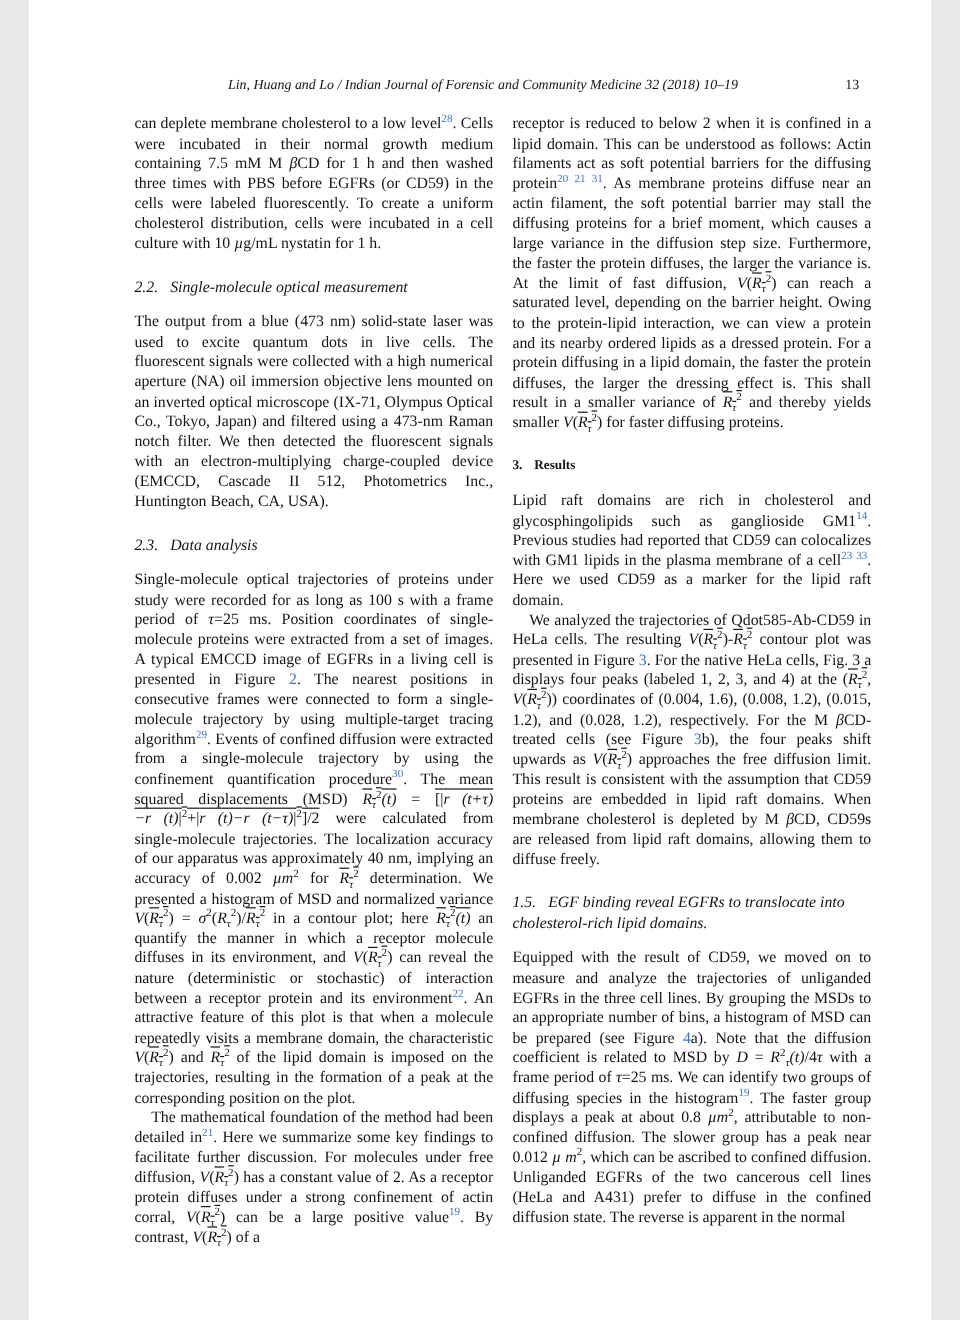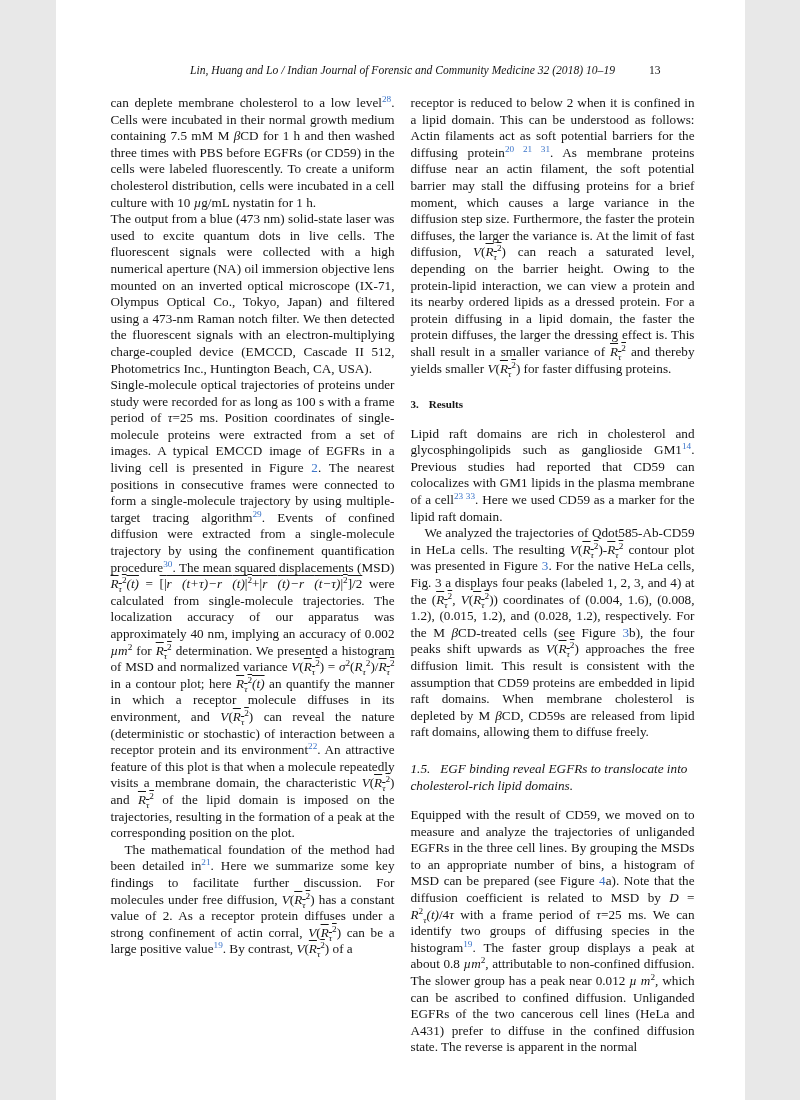--- a/index.html
+++ b/index.html
@@ -1,40 +1,41 @@
 <!DOCTYPE html>
 <html style="--link: #3b74c9;"><head>
 <meta charset="utf-8">
 <style>
   html,body{margin:0;padding:0;background:#e8e8e8;}
   .page{
     position:relative;
-    width:689px;height:1100px;
+    width:752px;height:1100px;
     background:#ffffff;
     margin:0 auto;
     box-sizing:border-box;
     padding:64px 50px 0 55px;
     font-family:"Liberation Serif","DejaVu Serif",serif;
     color:#141414;
     overflow:hidden;
   }
   .header{
     position:relative;
     text-align:center;
     font-size:11.6px;
     line-height:14px;
     margin-bottom:17px;
     height:14px;
   }
   .citation{font-style:italic;}
-  .pageno{position:absolute;right:34px;top:0;font-style:normal;}
+  .pageno{position:absolute;right:10px;top:0;font-style:normal;}
   .columns{
     display:flex;
     gap:16px;
     align-items:flex-start;
+    margin-left:33px;
   }
   .col{width:339.5px;}
   .para{
     font-size:13.2px;
     line-height:16.6px;
     text-align:justify;
     margin:0;
   }
   .para.indent{text-indent:14px;}
   .sec-heading{
@@ -65,21 +66,23 @@
 <body>
 
 <div class="page">
   <div class="header">
     <span class="citation">Lin, Huang and Lo / Indian Journal of Forensic and Community Medicine 32 (2018) 10–19</span>
     <span class="pageno">13</span>
   </div>
   <div class="columns">
     <div class="col" id="col-left">
         <div class="para"><span>can deplete membrane cholesterol to a low level</span><span class="s-ref">28</span><span>. Cells were incubated in their normal growth medium containing 7.5 mM M </span><span class="s-m">β</span><span>CD for 1 h and then washed three times with PBS before EGFRs (or CD59) in the cells were labeled fluorescently. To create a uniform cholesterol distribution, cells were incubated in a cell culture with 10 </span><span class="s-m">µ</span><span>g/mL nystatin for 1 h.</span></div>
+        <div class="subsec-heading"><span class="hnum">2.2.</span><span>Single-molecule optical measurement</span></div>
         <div class="para"><span>The output from a blue (473 nm) solid-state laser was used to excite quantum dots in live cells. The fluorescent signals were collected with a high numerical aperture (NA) oil immersion objective lens mounted on an inverted optical microscope (IX-71, Olympus Optical Co., Tokyo, Japan) and filtered using a 473-nm Raman notch filter. We then detected the fluorescent signals with an electron-multiplying charge-coupled device (EMCCD, Cascade II 512, Photometrics Inc., Huntington Beach, CA, USA).</span></div>
+        <div class="subsec-heading"><span class="hnum">2.3.</span><span>Data analysis</span></div>
         <div class="para"><span>Single-molecule optical trajectories of proteins under study were recorded for as long as 100 s with a frame period of </span><span class="s-m">τ</span><span>=25 ms.  Position coordinates of single-molecule proteins were extracted from a set of images.  A typical EMCCD image of EGFRs in a living cell is presented in Figure </span><span class="s-fig">2</span><span>.  The nearest positions in consecutive frames were connected to form a single-molecule trajectory by using multiple-target tracing algorithm</span><span class="s-ref">29</span><span>. Events of confined diffusion were extracted from a single-molecule trajectory by using the confinement quantification procedure</span><span class="s-ref">30</span><span>.  The mean squared displacements (MSD) </span><span class="s-ov"><span class="s-m">R</span><span class="s-sub s-m">τ</span><span class="s-sup">2</span><span class="s-m">(t)</span></span><span> = </span><span class="s-ov"><span>[|</span><span class="s-m">r⃗</span><span class="s-m">(t+τ)−</span><span class="s-m">r⃗</span><span class="s-m">(t)</span><span>|</span><span class="s-sup">2</span><span>+|</span><span class="s-m">r⃗</span><span class="s-m">(t)−</span><span class="s-m">r⃗</span><span class="s-m">(t−τ)</span><span>|</span><span class="s-sup">2</span><span>]/2</span></span><span> were calculated from single-molecule trajectories.  The localization accuracy of our apparatus was approximately 40 nm, implying an accuracy of 0.002 </span><span class="s-m">µm</span><span class="s-sup">2</span><span> for </span><span class="s-ov"><span class="s-m">R</span><span class="s-sub s-m">τ</span><span class="s-sup">2</span></span><span> determination.  We presented a histogram of MSD and normalized variance </span><span><span class="s-m">V</span><span>(</span><span class="s-ov"><span class="s-m">R</span><span class="s-sub s-m">τ</span><span class="s-sup">2</span></span><span>)</span></span><span> = </span><span class="s-m">σ</span><span class="s-sup">2</span><span>(</span><span class="s-m">R</span><span class="s-sub s-m">τ</span><span class="s-sup">2</span><span>)/</span><span class="s-ov"><span class="s-m">R</span><span class="s-sub s-m">τ</span><span class="s-sup">2</span></span><span> in a contour plot; here </span><span class="s-ov"><span class="s-m">R</span><span class="s-sub s-m">τ</span><span class="s-sup">2</span><span class="s-m">(t)</span></span><span> an quantify the manner in which a receptor molecule diffuses in its environment, and </span><span><span class="s-m">V</span><span>(</span><span class="s-ov"><span class="s-m">R</span><span class="s-sub s-m">τ</span><span class="s-sup">2</span></span><span>)</span></span><span> can reveal the nature (deterministic or stochastic) of interaction between a receptor protein and its environment</span><span class="s-ref">22</span><span>. An attractive feature of this plot is that when a molecule repeatedly visits a membrane domain, the characteristic </span><span><span class="s-m">V</span><span>(</span><span class="s-ov"><span class="s-m">R</span><span class="s-sub s-m">τ</span><span class="s-sup">2</span></span><span>)</span></span><span> and </span><span class="s-ov"><span class="s-m">R</span><span class="s-sub s-m">τ</span><span class="s-sup">2</span></span><span> of the lipid domain is imposed on the trajectories, resulting in the formation of a peak at the corresponding position on the plot.</span></div>
         <div class="para indent"><span>The mathematical foundation of the method had been detailed in</span><span class="s-ref">21</span><span>.  Here we summarize some key findings to facilitate further discussion. For molecules under free diffusion, </span><span><span class="s-m">V</span><span>(</span><span class="s-ov"><span class="s-m">R</span><span class="s-sub s-m">τ</span><span class="s-sup">2</span></span><span>)</span></span><span> has a constant value of 2. As a receptor protein diffuses under a strong confinement of actin corral, </span><span><span class="s-m">V</span><span>(</span><span class="s-ov"><span class="s-m">R</span><span class="s-sub s-m">τ</span><span class="s-sup">2</span></span><span>)</span></span><span> can be a large positive value</span><span class="s-ref">19</span><span>.  By contrast, </span><span><span class="s-m">V</span><span>(</span><span class="s-ov"><span class="s-m">R</span><span class="s-sub s-m">τ</span><span class="s-sup">2</span></span><span>)</span></span><span> of a</span></div>
       </div>
     <div class="col" id="col-right">
         <div class="para"><span>receptor is reduced to below 2 when it is confined in a lipid domain. This can be understood as follows: Actin filaments act as soft potential barriers for the diffusing protein</span><span class="s-ref">20 21 31</span><span>. As membrane proteins diffuse near an actin filament, the soft potential barrier may stall the diffusing proteins for a brief moment, which causes a large variance in the diffusion step size.  Furthermore, the faster the protein diffuses, the larger the variance is.  At the limit of fast diffusion, </span><span><span class="s-m">V</span><span>(</span><span class="s-ov"><span class="s-m">R</span><span class="s-sub s-m">τ</span><span class="s-sup">2</span></span><span>)</span></span><span> can reach a saturated level, depending on the barrier height. Owing to the protein-lipid interaction, we can view a protein and its nearby ordered lipids as a dressed protein.  For a protein diffusing in a lipid domain, the faster the protein diffuses, the larger the dressing effect is. This shall result in a smaller variance of </span><span class="s-ov"><span class="s-m">R</span><span class="s-sub s-m">τ</span><span class="s-sup">2</span></span><span> and thereby yields smaller </span><span><span class="s-m">V</span><span>(</span><span class="s-ov"><span class="s-m">R</span><span class="s-sub s-m">τ</span><span class="s-sup">2</span></span><span>)</span></span><span> for faster diffusing proteins.</span></div>
         <div class="sec-heading"><span class="hnum">3.</span><span>Results</span></div>
         <div class="para"><span>Lipid raft domains are rich in cholesterol and glycosphingolipids such as ganglioside GM1</span><span class="s-ref">14</span><span>.  Previous studies had reported that CD59 can colocalizes with GM1 lipids in the plasma membrane of a cell</span><span class="s-ref">23 33</span><span>.  Here we used CD59 as a marker for the lipid raft domain.</span></div>
         <div class="para indent"><span>We analyzed the trajectories of Qdot585-Ab-CD59 in HeLa cells. The resulting </span><span><span class="s-m">V</span><span>(</span><span class="s-ov"><span class="s-m">R</span><span class="s-sub s-m">τ</span><span class="s-sup">2</span></span><span>)</span></span><span>-</span><span class="s-ov"><span class="s-m">R</span><span class="s-sub s-m">τ</span><span class="s-sup">2</span></span><span> contour plot was presented in Figure </span><span class="s-fig">3</span><span>. For the native HeLa cells, Fig. 3 a displays four peaks (labeled 1, 2, 3, and 4) at the (</span><span class="s-ov"><span class="s-m">R</span><span class="s-sub s-m">τ</span><span class="s-sup">2</span></span><span>, </span><span><span class="s-m">V</span><span>(</span><span class="s-ov"><span class="s-m">R</span><span class="s-sub s-m">τ</span><span class="s-sup">2</span></span><span>)</span></span><span>) coordinates of (0.004, 1.6), (0.008, 1.2), (0.015, 1.2), and (0.028, 1.2), respectively.  For the M </span><span class="s-m">β</span><span>CD-treated cells (see Figure </span><span class="s-fig">3</span><span>b), the four peaks shift upwards as </span><span><span class="s-m">V</span><span>(</span><span class="s-ov"><span class="s-m">R</span><span class="s-sub s-m">τ</span><span class="s-sup">2</span></span><span>)</span></span><span> approaches the free diffusion limit. This result is consistent with the assumption that CD59 proteins are embedded in lipid raft domains. When membrane cholesterol is depleted by M </span><span class="s-m">β</span><span>CD, CD59s are released from lipid raft domains, allowing them to diffuse freely.</span></div>
         <div class="subsec-heading"><span class="hnum">1.5.</span><span>EGF binding reveal EGFRs to translocate into cholesterol-rich lipid domains.</span></div>
         <div class="para"><span>Equipped with the result of CD59, we moved on to measure and analyze the trajectories of unliganded EGFRs in the three cell lines.  By grouping the MSDs to an appropriate number of bins, a histogram of MSD can be prepared (see Figure </span><span class="s-fig">4</span><span>a).  Note that the diffusion coefficient is related to MSD by </span><span class="s-m">D</span><span> = </span><span class="s-m">R</span><span class="s-sup">2</span><span class="s-sub s-m">τ</span><span class="s-m">(t)</span><span>/4</span><span class="s-m">τ</span><span> with a frame period of </span><span class="s-m">τ</span><span>=25 ms. We can identify two groups of diffusing species in the histogram</span><span class="s-ref">19</span><span>. The faster group displays a peak at about 0.8 </span><span class="s-m">µm</span><span class="s-sup">2</span><span>, attributable to non-confined diffusion. The slower group has a peak near 0.012 </span><span class="s-m">µ m</span><span class="s-sup">2</span><span>, which can be ascribed to confined diffusion.  Unliganded EGFRs of the two cancerous cell lines (HeLa and A431) prefer to diffuse in the confined diffusion state.  The reverse is apparent in the normal</span></div>

